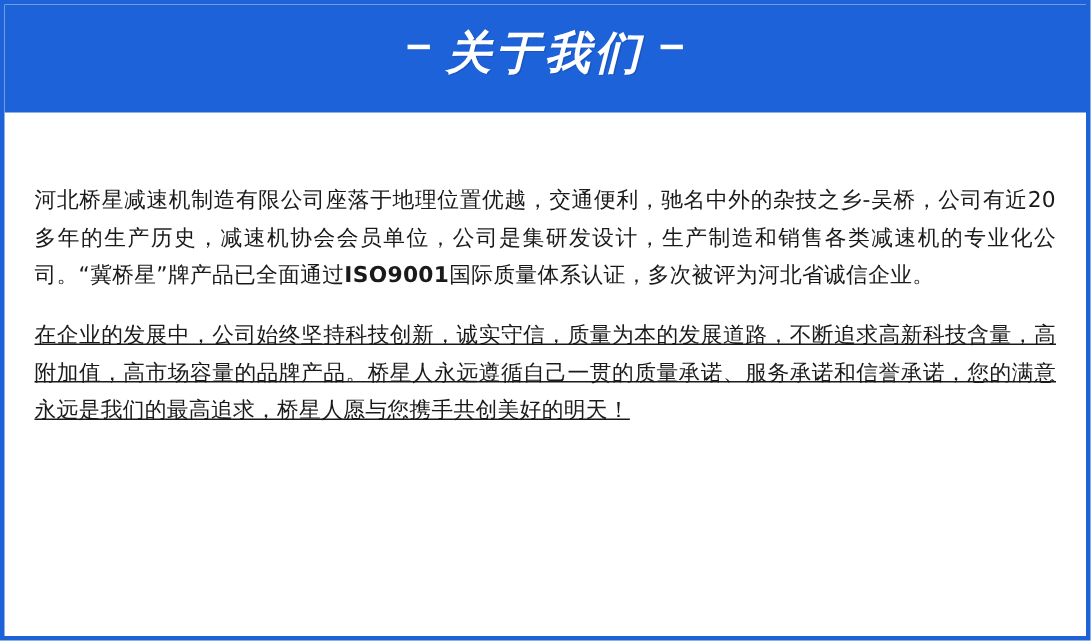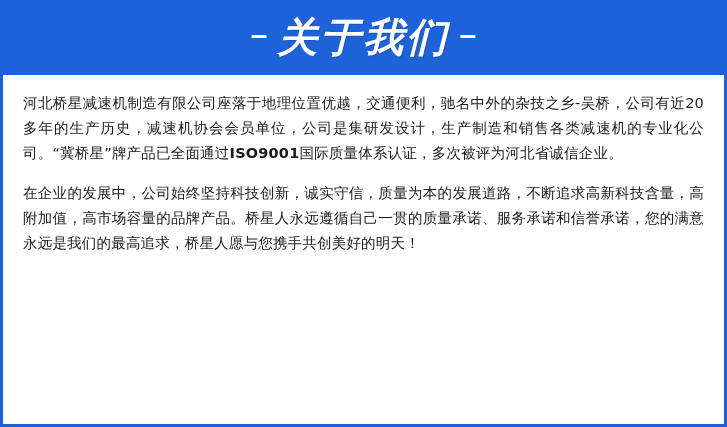--- a/index.html
+++ b/index.html
@@ -41,51 +41,53 @@
   .dash {
     color: #ffffff;
     font-size: 30px;
     font-weight: bold;
     line-height: 1;
     letter-spacing: 0;
     transform: translateY(-6px);
   }
   .header-cn {
     color: #ffffff;
-    font-family: Liberation Sans, sans-serif;
-    font-size: 40px;
+    font-family: Liberation Mono, monospace;
+    font-size: 30px;
     font-weight: bold;
     font-style: italic;
     letter-spacing: 3px;
     line-height: 1;
     text-shadow: 1px 1px 0 rgba(0,0,0,0.12);
   }
   .header-en {
     color: #ffffff;
     font-family: "Liberation Serif", serif;
     font-size: 24px;
     font-weight: bold;
     letter-spacing: 1px;
     line-height: 1;
     transform: translateY(2px);
   }
   .body-area {
     padding: 16px 20px 10px 20px;
+    margin-top: 31px;
   }
   .para {
     font-family: "DejaVu Sans", sans-serif;
     font-size: 14.5px;
     color: #1a1a1a;
     line-height: 1.72;
     text-align: justify;
     margin: 0 0 15px 0;
     letter-spacing: 0.2px;
   }
   .para:last-child {
     margin-bottom: 0;
+    text-decoration: underline;
   }
   .para .bold {
     font-weight: bold;
   }
 </style>
 </head>
 <body>
 
 <div class="page">
 

